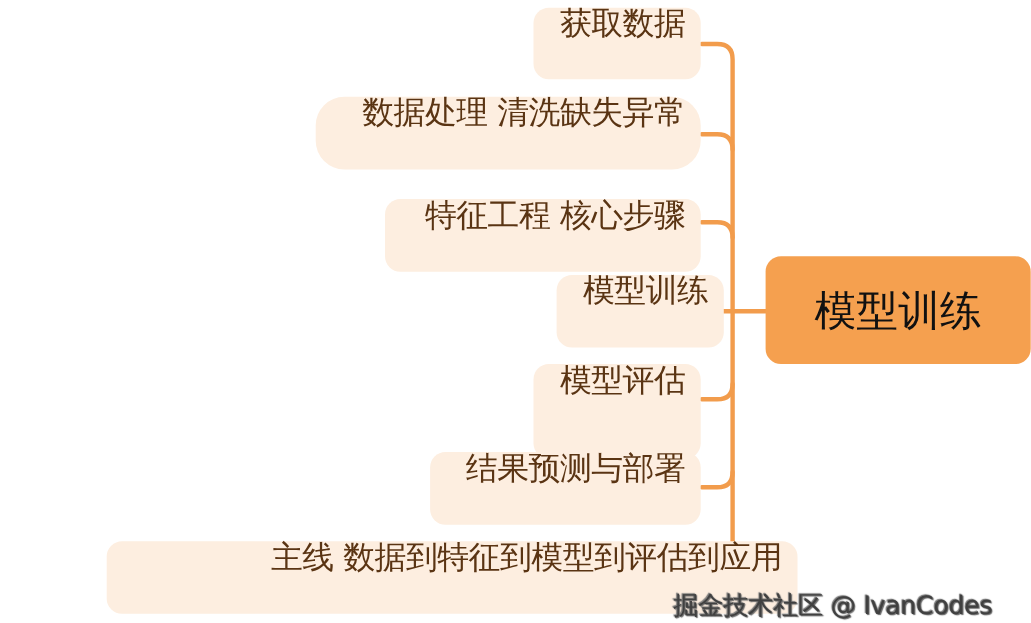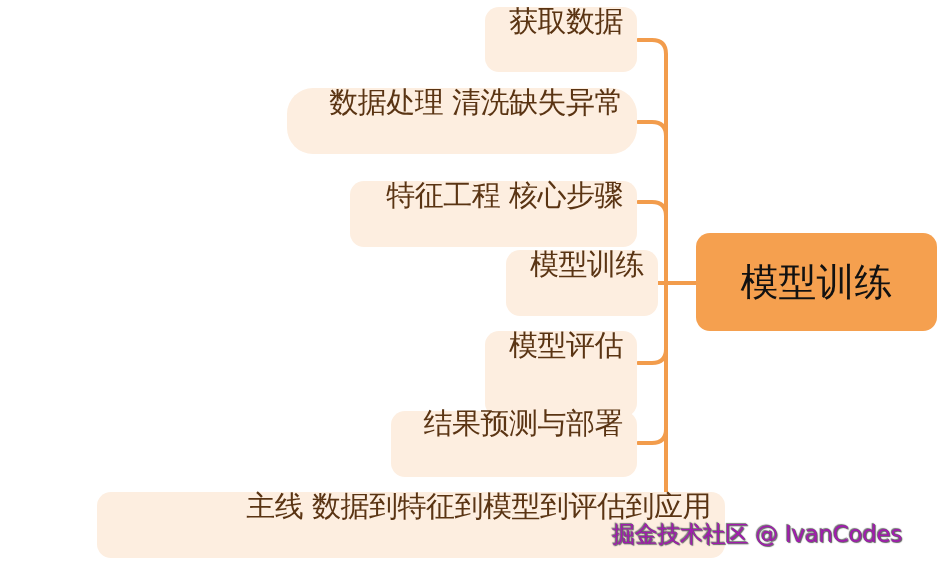--- a/index.html
+++ b/index.html
@@ -27,23 +27,23 @@
       left: 696px; top: 233px; width: 241px; height: 98px;
       background: #f5a04f;
       border-radius: 14px;
       color: #111111;
       font-size: 38px;
       display: flex; align-items: center; justify-content: center;
       box-sizing: border-box;
     }
     .watermark {
       position: absolute;
-      left: 612px; top: 519px;
+      left: 612px; top: 535px;
       font-size: 23px;
-      color: #a21caf;
+      color: #404040;
       text-shadow: 0 0 1px #555, 1px 1px 1px #666, -1px -1px 1px #777;
       white-space: nowrap;
       letter-spacing: -0.3px;
     }
   </style>
 </head>
 <body>
 
 <svg class="connectors" viewBox="0 0 937 566">
   <g fill="none" stroke="#f29c4c" stroke-width="4" stroke-linecap="round">
@@ -72,21 +72,21 @@
 </div>
 
 <div class="node" style="left:506px; top:250px; width:152px; height:66px;">
   <span>模型训练</span>
 </div>
 
 <div class="node" style="left:485px; top:331px; width:152px; height:86px;">
   <span>模型评估</span>
 </div>
 
-<div class="node" style="left:391px; top:411px; width:246px; height:66px;font-family:Liberation Mono, monospace;">
+<div class="node" style="left:391px; top:411px; width:246px; height:66px;">
   <span>结果预测与部署</span>
 </div>
 
 <div class="node" style="left:97px; top:492px; width:628px; height:66px;">
   <span>主线 数据到特征到模型到评估到应用</span>
 </div>
 
 <div class="root">
   <span>模型训练</span>
 </div>

